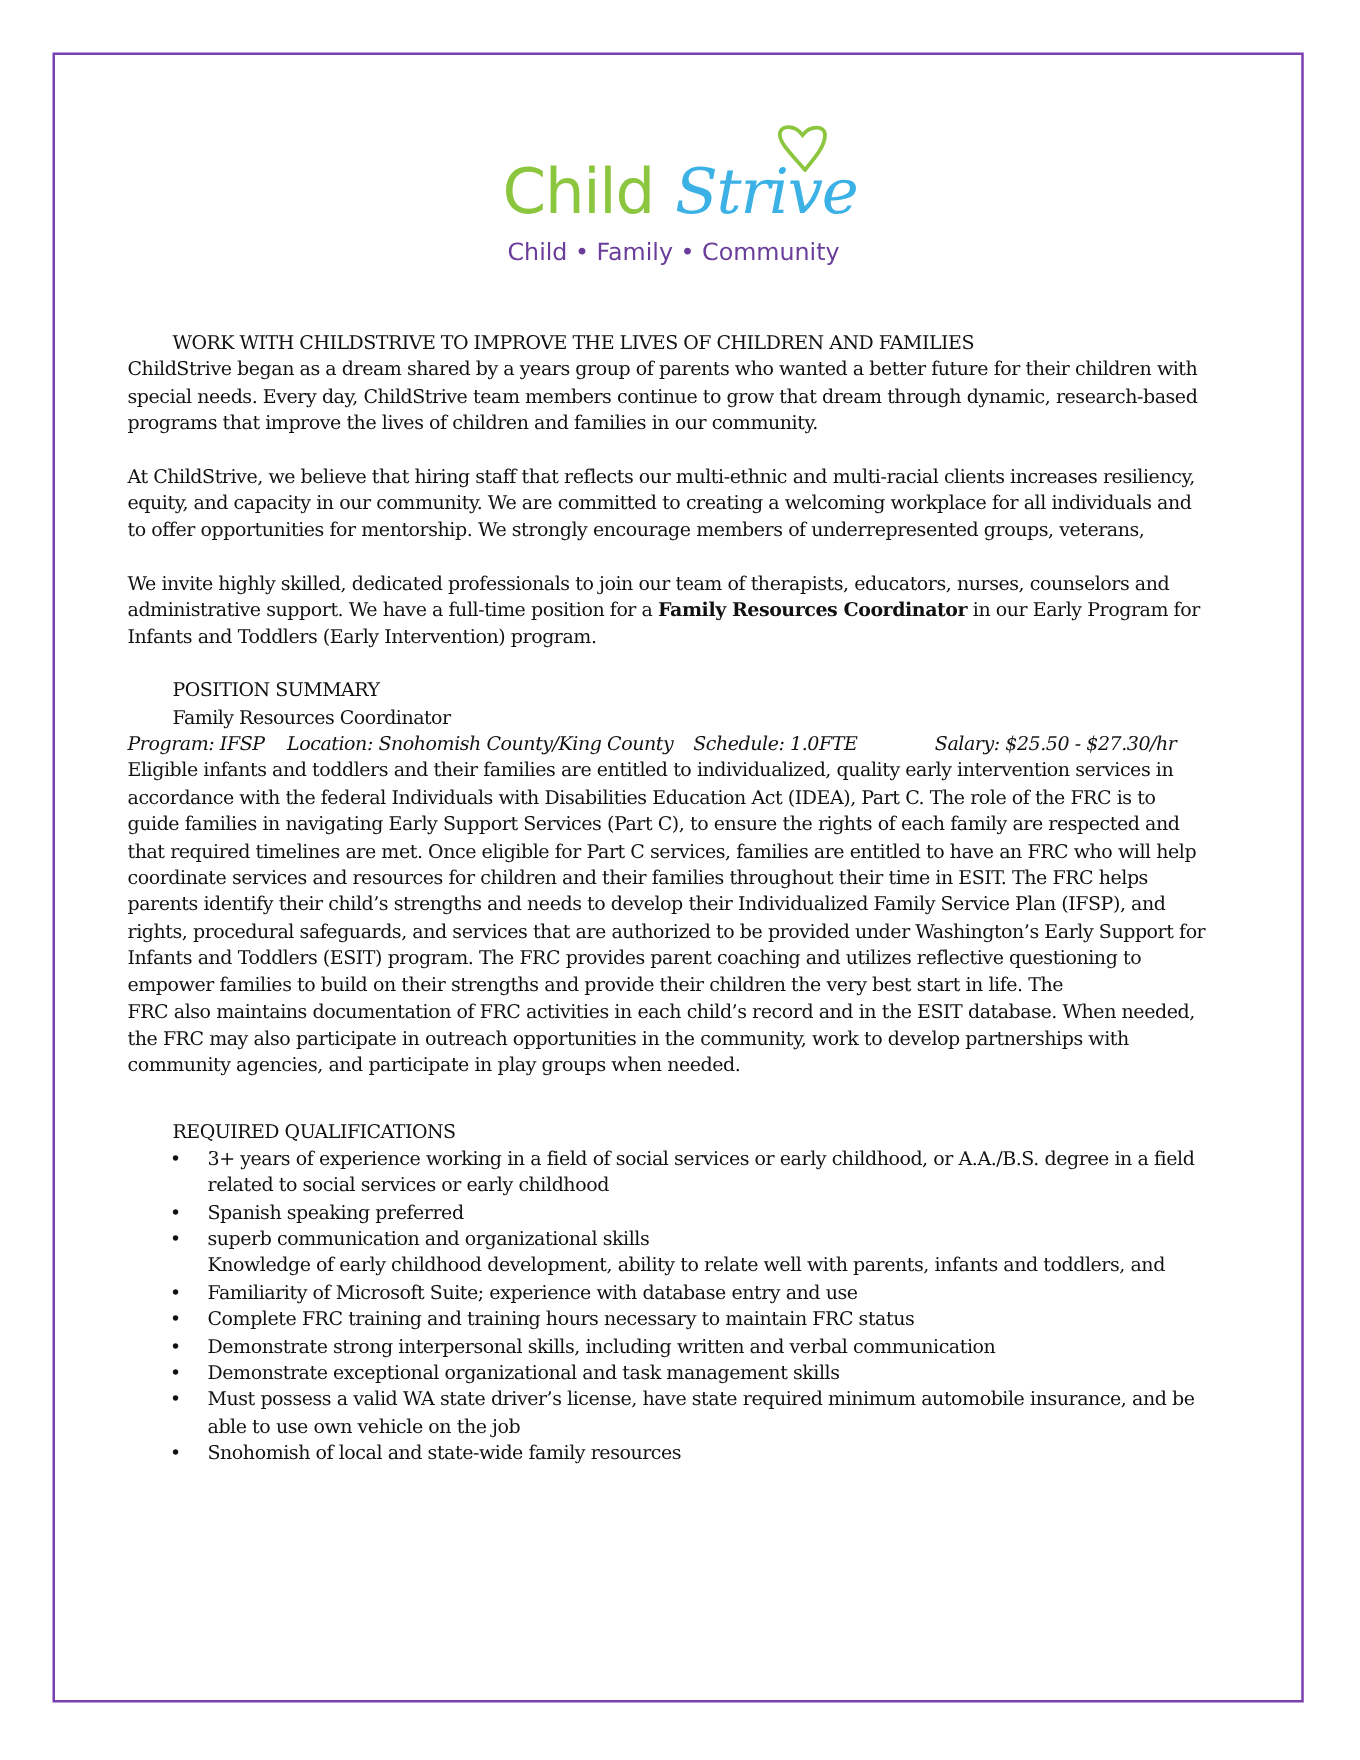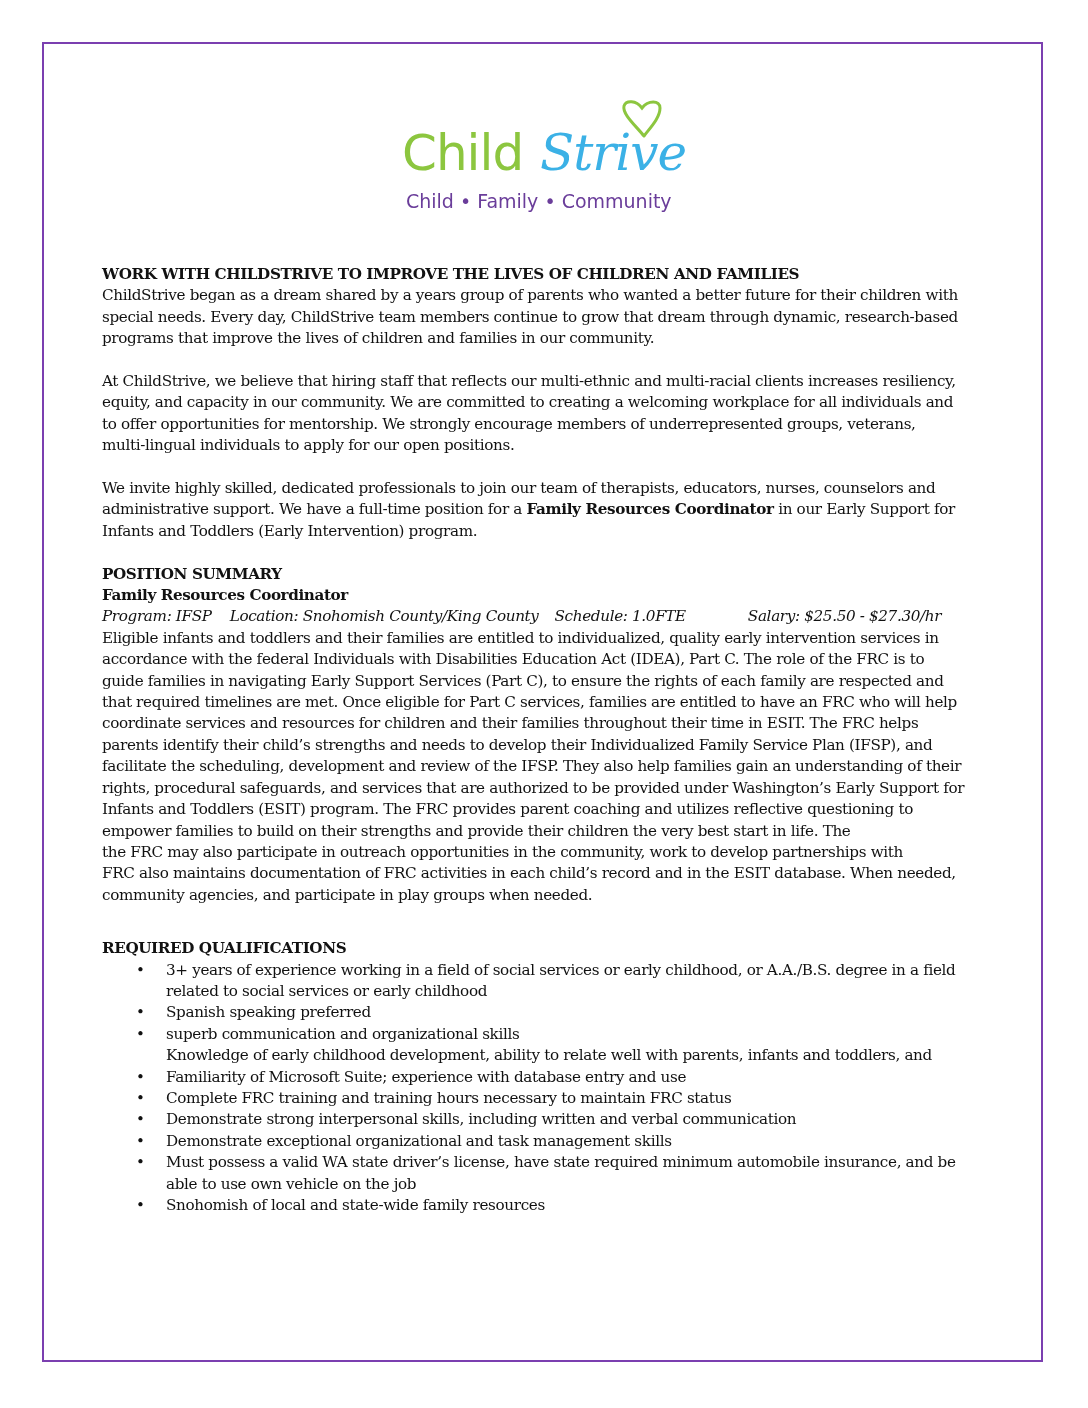--- a/index.html
+++ b/index.html
@@ -11,21 +11,21 @@
   .logo {
     position: absolute; left: 398px; top: 98px; width: 300px; height: 120px;
   }
   .content {
     position: absolute; left: 102px; top: 264px; width: 890px;
     font-family: "DejaVu Serif", "Liberation Serif", serif;
     font-size: 15.2px; line-height: 21.4px; color: #111111;
     letter-spacing: -0.35px;
   }
   .content .line { display: block; white-space: nowrap; }
-  .h { font-weight: bold; letter-spacing: -0.4px; }
+  .h { font-weight: normal; letter-spacing: -0.4px; margin-left: 36px; }
   .gap { height: 21.4px; }
   .gap-lg { height: 32px; }
   .meta { font-style: italic; white-space: nowrap; display: block; }
   .meta .u { }
   .meta .sp1 { display: inline-block; width: 18px; }
   .meta .sp2 { display: inline-block; width: 16px; }
   .meta .sp3 { display: inline-block; width: 62px; }
   ul.quals { list-style: none; margin: 0; padding: 0; }
   ul.quals li { position: relative; padding-left: 64px; }
   ul.quals li .bullet {
@@ -49,43 +49,41 @@
 <div class="content">
   <span class="line h">WORK WITH CHILDSTRIVE TO IMPROVE THE LIVES OF CHILDREN AND FAMILIES</span>
   <span class="line">ChildStrive began as a dream shared by a years group of parents who wanted a better future for their children with</span>
   <span class="line">special needs.  Every day, ChildStrive team members continue to grow that dream through dynamic, research-based</span>
   <span class="line">programs that improve the lives of children and families in our community.</span>
   <div class="gap"></div>
 
   <span class="line">At ChildStrive, we believe that hiring staff that reflects our multi-ethnic and multi-racial clients increases resiliency,</span>
   <span class="line">equity, and capacity in our community. We are committed to creating a welcoming workplace for all individuals and</span>
   <span class="line">to offer opportunities for mentorship. We strongly encourage members of underrepresented groups, veterans,</span>
-  <span class="line">multi-lingual individuals to apply for our open positions.</span>
   <div class="gap"></div>
 
   <span class="line">We invite highly skilled, dedicated professionals to join our team of therapists, educators, nurses, counselors and</span>
-  <span class="line"><span>administrative support.  We have a full-time position for a </span><b class="inl">Family Resources Coordinator</b><span> in our Early Support for</span></span>
+  <span class="line"><span>administrative support.  We have a full-time position for a </span><b class="inl">Family Resources Coordinator</b><span> in our Early Program for</span></span>
   <span class="line">Infants and Toddlers (Early Intervention) program.</span>
   <div class="gap"></div>
 
   <span class="line h">POSITION SUMMARY</span>
   <span class="line h">Family Resources Coordinator</span>
   <span class="meta"><span class="u">Program</span><span>: IFSP</span><span class="sp1"></span><span>Location: Snohomish County/King County</span><span class="sp2"></span><span class="u">Schedule:</span><span> 1.0FTE</span><span class="sp3"></span><span>Salary: $25.50 - $27.30/hr</span></span>
   <span class="line">Eligible infants and toddlers and their families are entitled to individualized, quality early intervention services in</span>
   <span class="line">accordance with the federal Individuals with Disabilities Education Act (IDEA), Part C.  The role of the FRC is to</span>
   <span class="line">guide families in navigating Early Support Services (Part C), to ensure the rights of each family are respected and</span>
   <span class="line">that required timelines are met. Once eligible for Part C services, families are entitled to have an FRC who will help</span>
   <span class="line">coordinate services and resources for children and their families throughout their time in ESIT. The FRC helps</span>
   <span class="line">parents identify their child’s strengths and needs to develop their Individualized Family Service Plan (IFSP), and</span>
-  <span class="line">facilitate the scheduling, development and review of the IFSP. They also help families gain an understanding of their</span>
   <span class="line">rights, procedural safeguards, and services that are authorized to be provided under Washington’s Early Support for</span>
   <span class="line">Infants and Toddlers (ESIT) program. The FRC provides parent coaching and utilizes reflective questioning to</span>
   <span class="line">empower families to build on their strengths and provide their children the very best start in life. The</span>
+  <span class="line">FRC also maintains documentation of FRC activities in each child’s record and in the ESIT database. When needed,</span>
   <span class="line">the FRC may also participate in outreach opportunities in the community, work to develop partnerships with</span>
-  <span class="line">FRC also maintains documentation of FRC activities in each child’s record and in the ESIT database. When needed,</span>
   <span class="line">community agencies, and participate in play groups when needed.</span>
   <div class="gap-lg"></div>
 
   <span class="line h">REQUIRED QUALIFICATIONS</span>
   <ul class="quals">
     <li>
         <span class="bullet">•</span>
         <span class="line">3+ years of experience working in a field of social services or early childhood, or A.A./B.S. degree in a field</span>
         <span class="line">related to social services or early childhood</span>
       </li>

